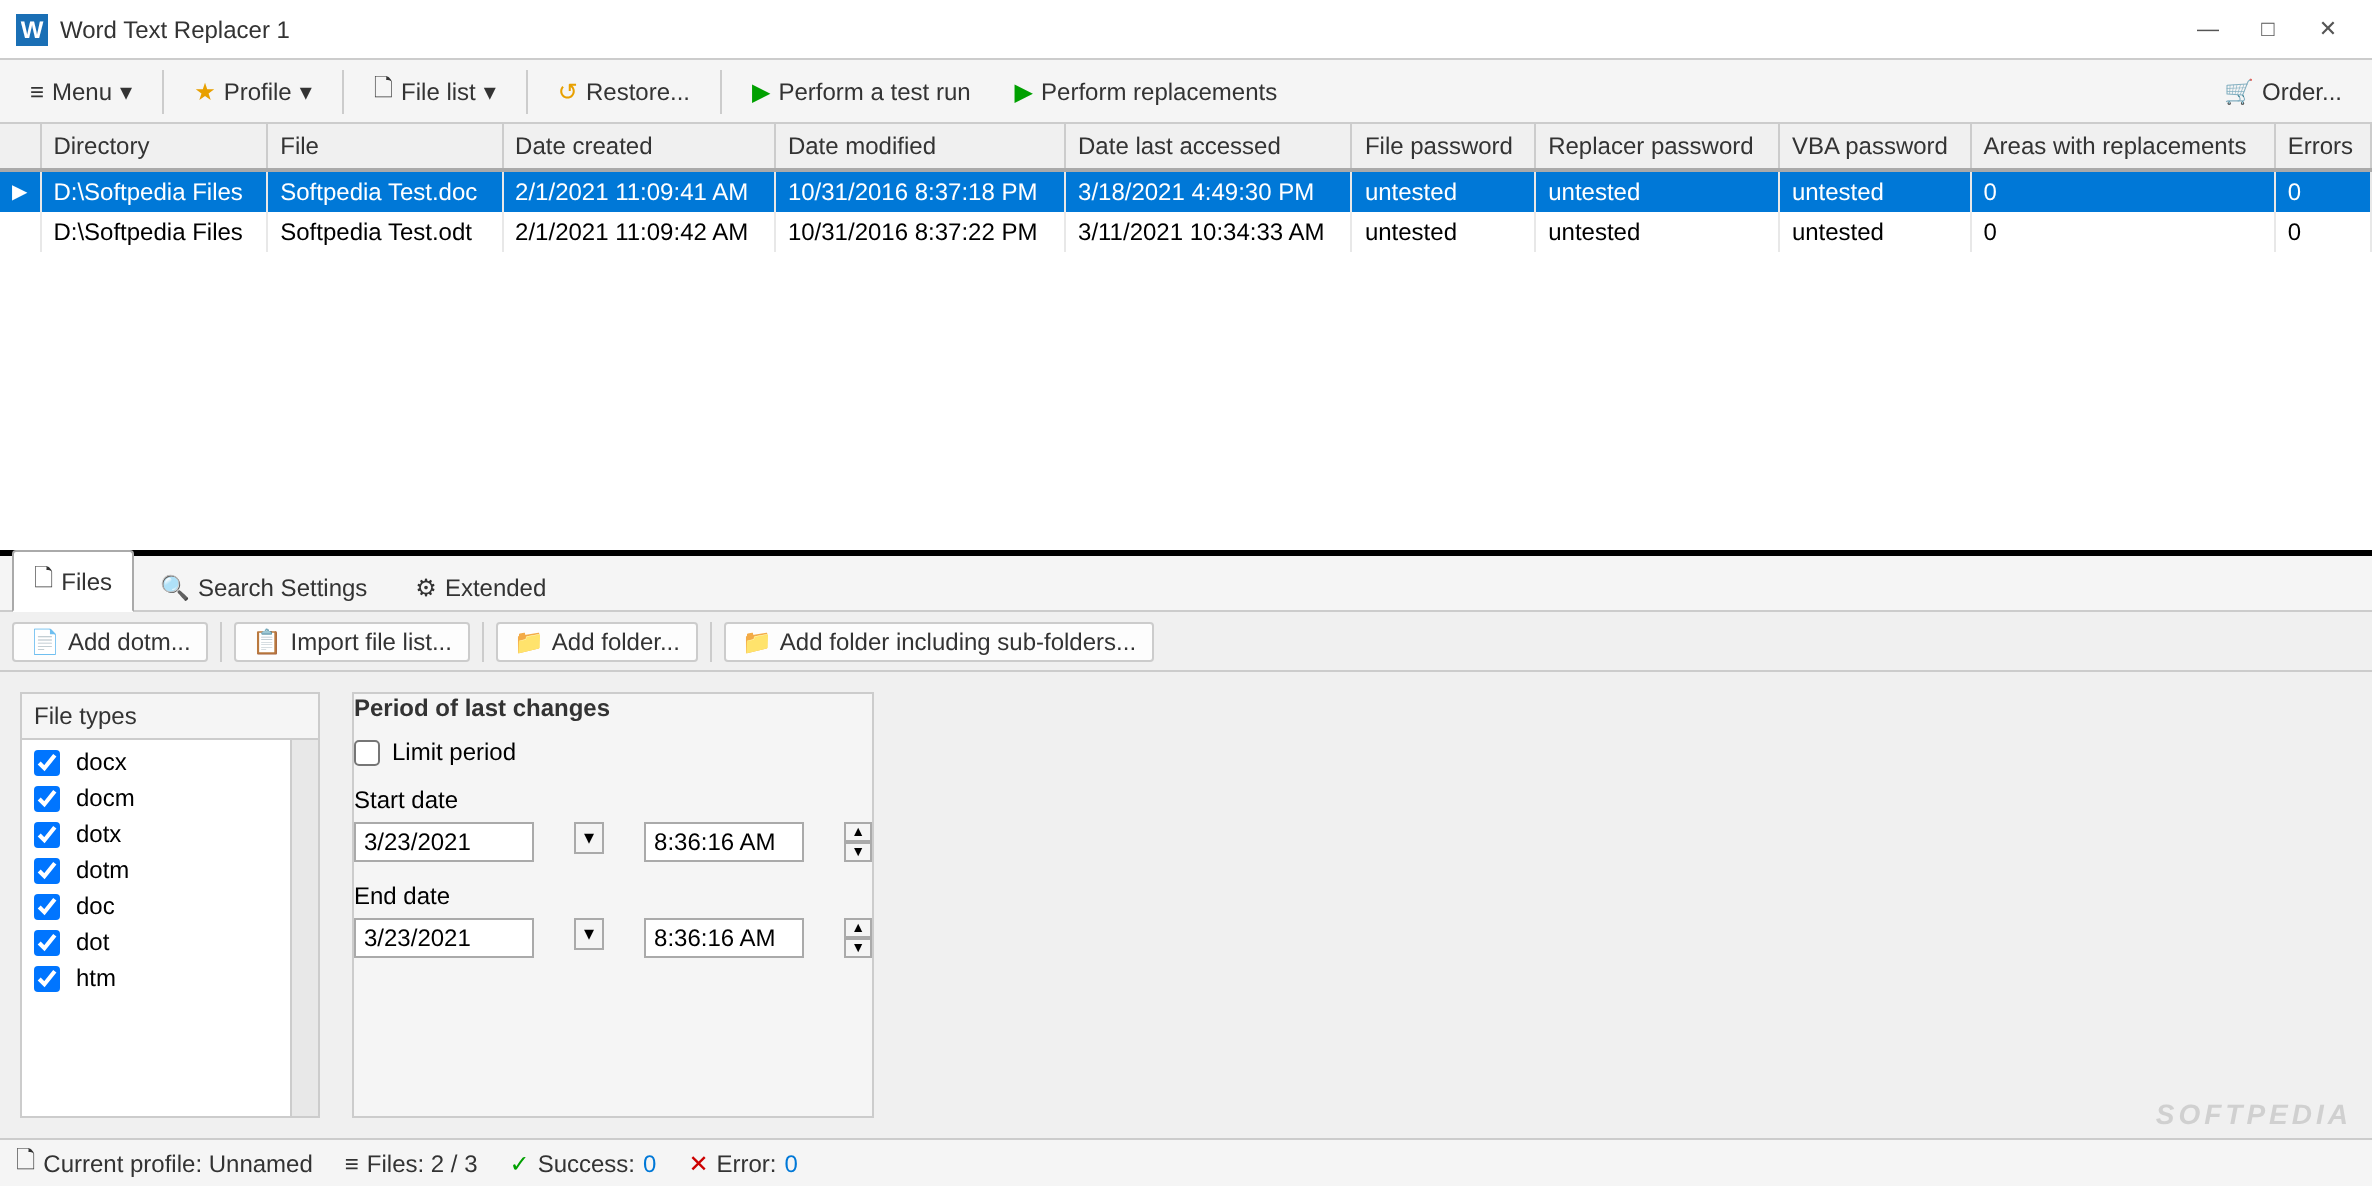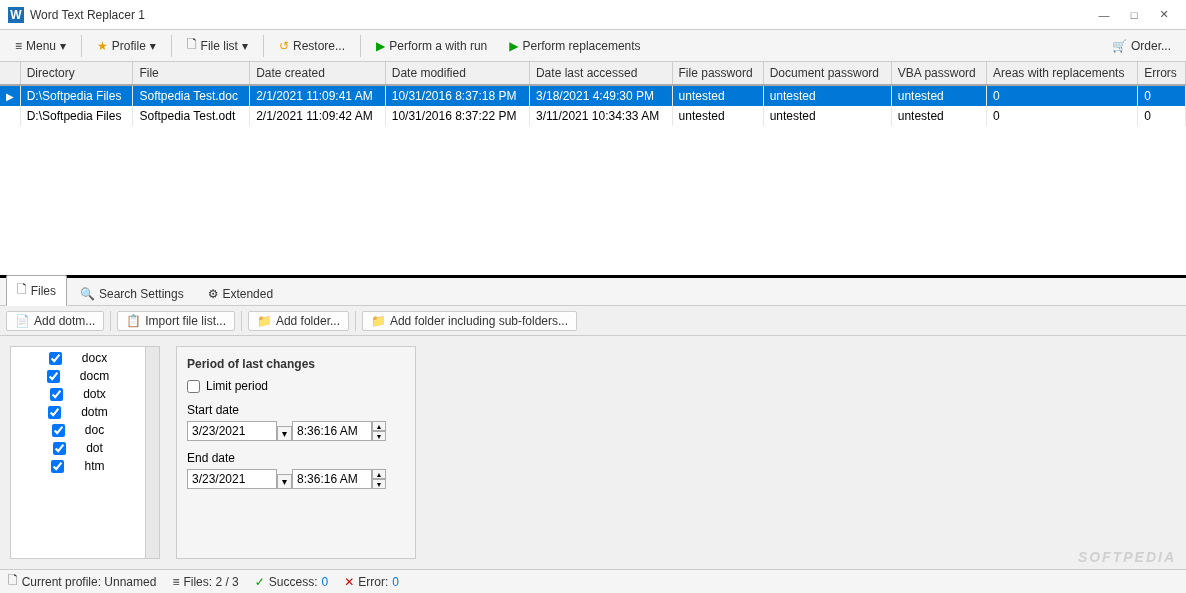--- a/index.html
+++ b/index.html
@@ -141,40 +141,38 @@
       color: #333;
       border-bottom: 1px solid #ccc;
       background: #f5f5f5;
     }
     .file-types-list {
       flex: 1;
       overflow-y: auto;
       padding: 2px;
     }
     .file-type-item {
-      display: flex; align-items: center; gap: 20px;
+      display: flex; align-items: center; gap: 8px;
       padding: 2px 4px;
       cursor: pointer;
-      justify-content: center;
     }
     .file-type-item input[type=checkbox] { margin: 0; }
     .scrollbar-placeholder { width: 14px; background: #e8e8e8; border-left: 1px solid #ccc; }
 
     
     .period-panel {
       background: #f5f5f5;
       border: 1px solid #ccc;
-      padding: 10px;
       min-width: 240px;
     }
     .period-title { font-weight: bold; margin-bottom: 8px; color: #333; }
     .limit-period { display: flex; align-items: flex-end; gap: 6px; margin-bottom: 10px; }
     .date-group { margin-bottom: 10px; }
     .date-label { margin-bottom: 4px; color: #000000; }
-    .date-row { display: flex; align-items: flex-end; gap: 0; }
+    .date-row { display: flex; align-items: flex-start; gap: 20px; }
     .date-input {
       border: 1px solid #aaa;
       padding: 2px 4px;
       background: white;
       width: 90px;
       font-size: 12px;
     }
     .date-btn {
       border: 1px solid #aaa;
       background: #f5f5f5;
@@ -242,21 +240,21 @@
     <span>▾</span>
   </button>
   <div class="toolbar-sep"></div>
   <button class="toolbar-btn">
     <span style="color:#e8a000;">↺</span>
     <span>Restore...</span>
   </button>
   <div class="toolbar-sep"></div>
   <button class="toolbar-btn">
     <span style="color:#00a000;">▶</span>
-    <span>Perform a with run</span>
+    <span>Perform a test run</span>
   </button>
   <button class="toolbar-btn">
     <span style="color:#00a000;">▶</span>
     <span>Perform replacements</span>
   </button>
   <button class="toolbar-btn toolbar-right">
     <span>🛒</span>
     <span>Order...</span>
   </button>
 </div>
@@ -265,21 +263,21 @@
   <table>
     <thead>
       <tr>
         <th style="width:14px;"></th>
         <th>Directory</th>
         <th>File</th>
         <th>Date created</th>
         <th>Date modified</th>
         <th>Date last accessed</th>
         <th>File password</th>
-        <th>Document password</th>
+        <th>Replacer password</th>
         <th>VBA password</th>
         <th>Areas with replacements</th>
         <th>Errors</th>
       </tr>
     </thead>
     <tbody id="file-table-body">
     <tr class="selected">
       <td class="row-arrow">▶</td>
       <td>D:\Softpedia Files</td>
       <td>Softpedia Test.doc</td>
@@ -342,20 +340,21 @@
   <div class="action-sep"></div>
   <button class="action-btn">
     <span>📁</span>
     <span>Add folder including sub-folders...</span>
   </button>
 </div>
 
 <div class="settings-panel">
 
   <div class="file-types-panel">
+    <div class="file-types-header">File types</div>
     <div style="display:flex; flex:1; overflow:hidden;">
       <div class="file-types-list" id="file-types-list">
           <div class="file-type-item">
             <input type="checkbox" checked="" style="">
             <span>docx</span>
           </div>
           <div class="file-type-item">
             <input type="checkbox" checked="" style="">
             <span>docm</span>
           </div>

